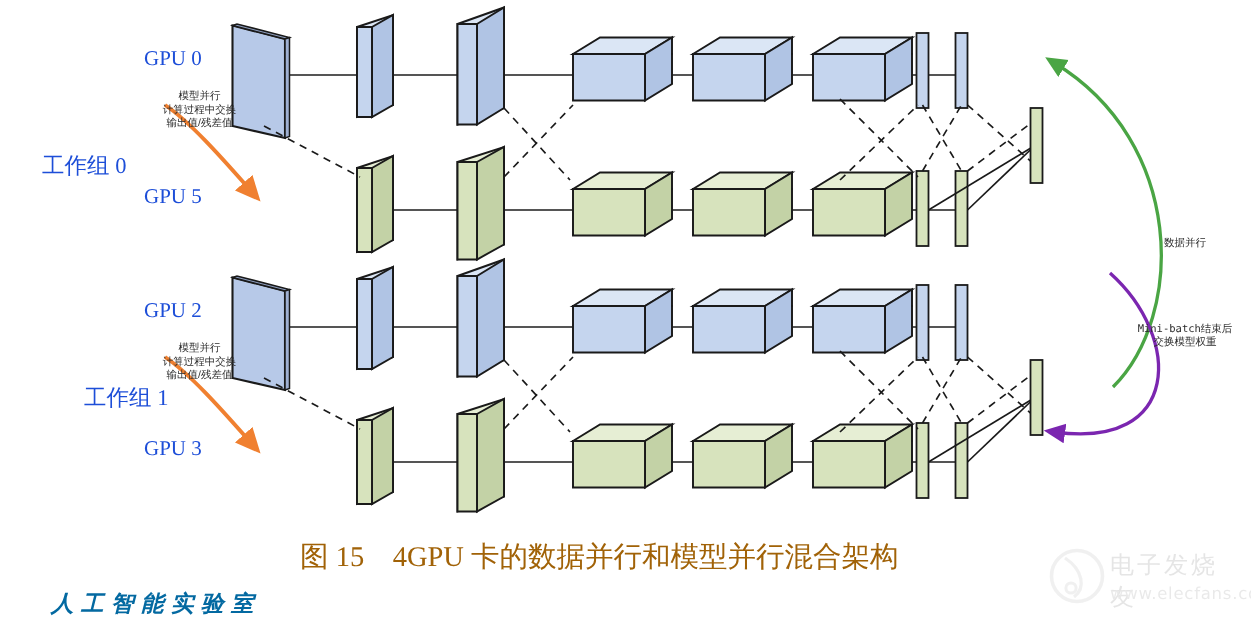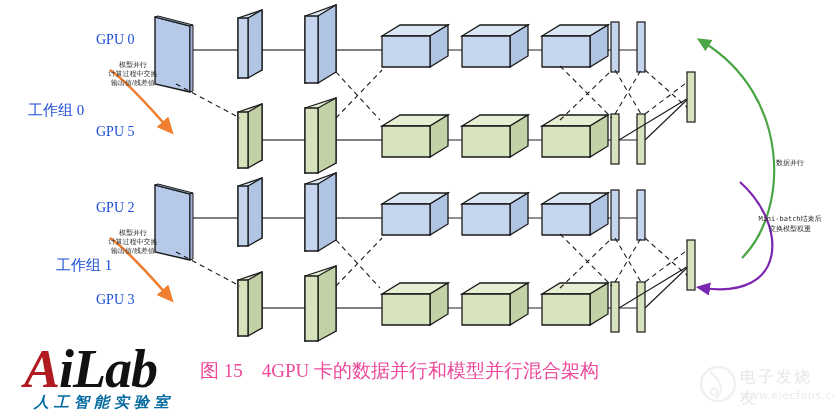--- a/index.html
+++ b/index.html
@@ -6,21 +6,21 @@
   body{font-family:"Liberation Serif","DejaVu Serif",serif;}
   #page{position:relative;width:834px;height:417px;background:#fff;overflow:hidden;}
 
   .lbl{position:absolute;color:#1d4ed8;white-space:nowrap;}
   .lbl-group{font-size:15px;}
   .lbl-gpu{font-size:14px;}
   .note{position:absolute;font-size:7px;line-height:9.2px;text-align:center;
         color:#2b2b2b;white-space:nowrap;font-family:"Liberation Sans","DejaVu Sans",sans-serif;}
   .note-mono{font-family:"DejaVu Sans Mono","Liberation Mono",monospace;margin-top:48px;}
 
-  .caption{position:absolute;font-size:19px;color:#ec4899;white-space:nowrap;}
+  .caption{position:absolute;font-size:19px;color:#a16207;white-space:nowrap;}
 
   .logo{position:absolute;left:24px;top:340px;width:185px;height:72px;}
   .logo-text{position:absolute;left:0;top:-2px;font-family:"Liberation Serif","DejaVu Serif",serif;
              font-style:italic;font-weight:bold;font-size:54px;letter-spacing:-1px;color:#111;}
   .logo-a{color:#b01a20;}
   .logo-sub{position:absolute;left:10px;top:53px;font-size:15px;letter-spacing:5px;
             color:#0369a1;font-family:"DejaVu Serif",serif;font-weight:bold;font-style:italic;}
 
   .wm{position:absolute;right:8px;bottom:6px;width:130px;height:52px;opacity:.30;margin-top:12px;}
   .wm-cn{position:absolute;left:44px;top:8px;font-size:16px;color:#aaa;letter-spacing:2px;
@@ -314,21 +314,20 @@
     <div>输出值/残差值</div>
   </div>
 
   <div class="note" style="left:748px;top:158px;width:84px;">
     <div>数据并行</div>
     <div class="note-mono">Mini-batch结束后</div>
     <div>交换模型权重</div>
   </div>
 
   <div class="logo">
-    <div class="logo-text"><span class="logo-a">A</span><span>iLab</span></div>
     <div class="logo-sub">人工智能实验室</div>
   </div>
 
   <div class="caption" style="left:200px;top:358px;">图 15　4GPU 卡的数据并行和模型并行混合架构</div>
 
   <div class="wm">
     <div class="wm-cn">电子发烧友</div>
     <div class="wm-url">www.elecfans.com</div>
   </div>
 

